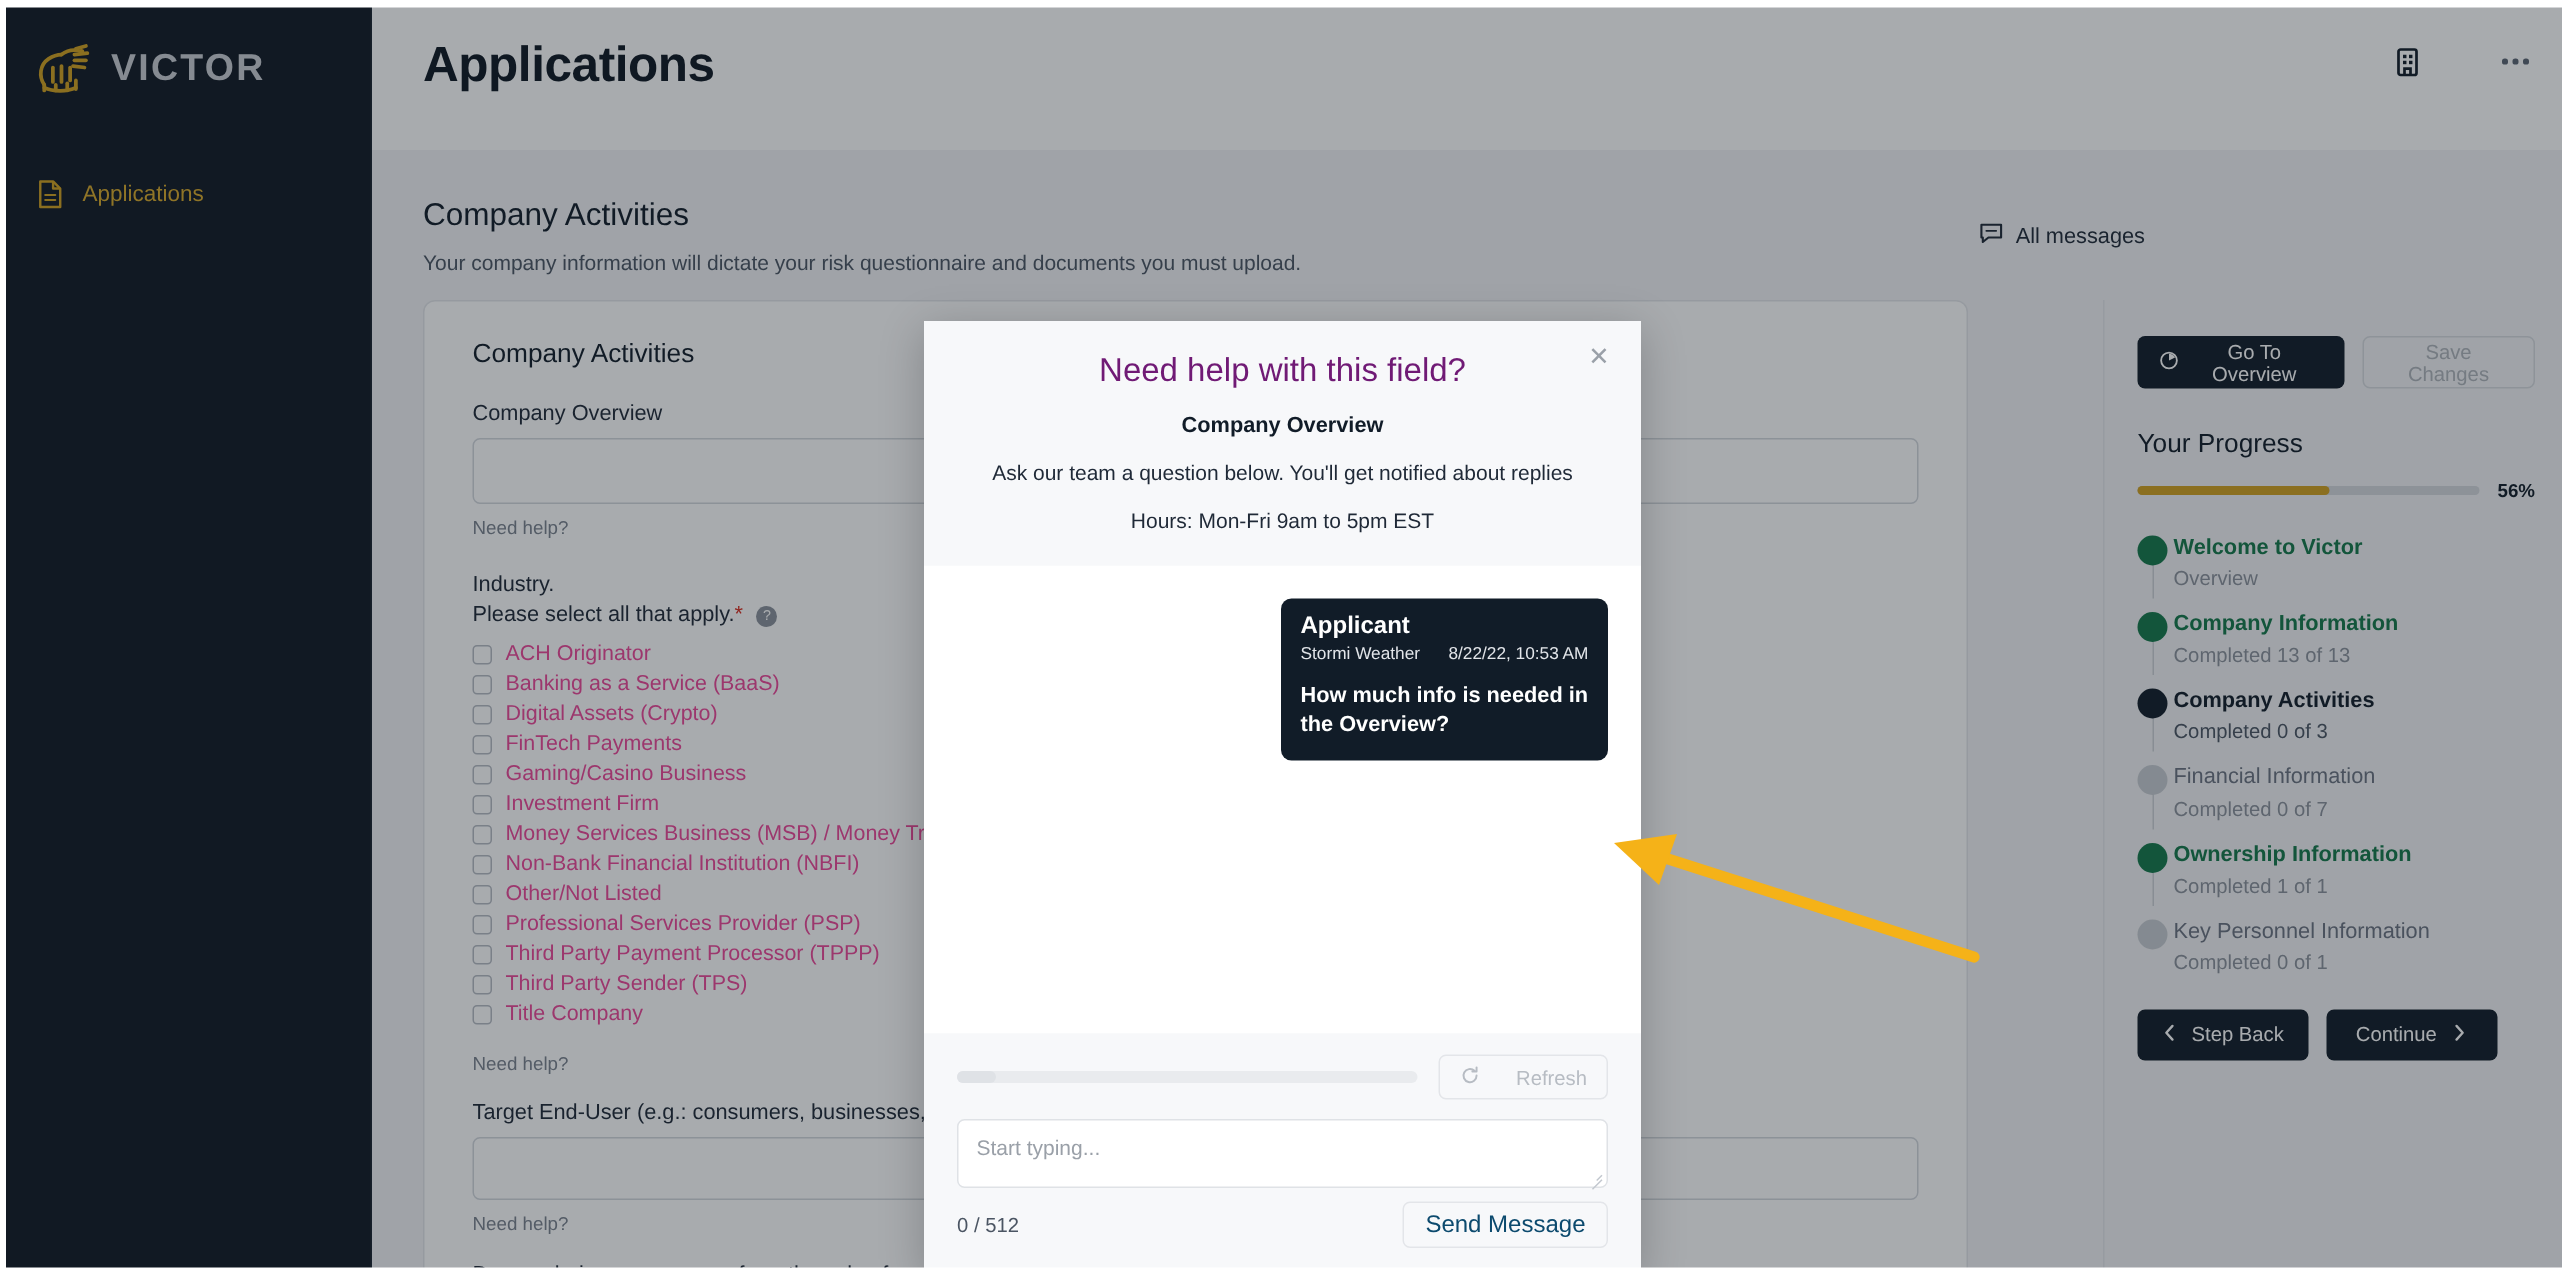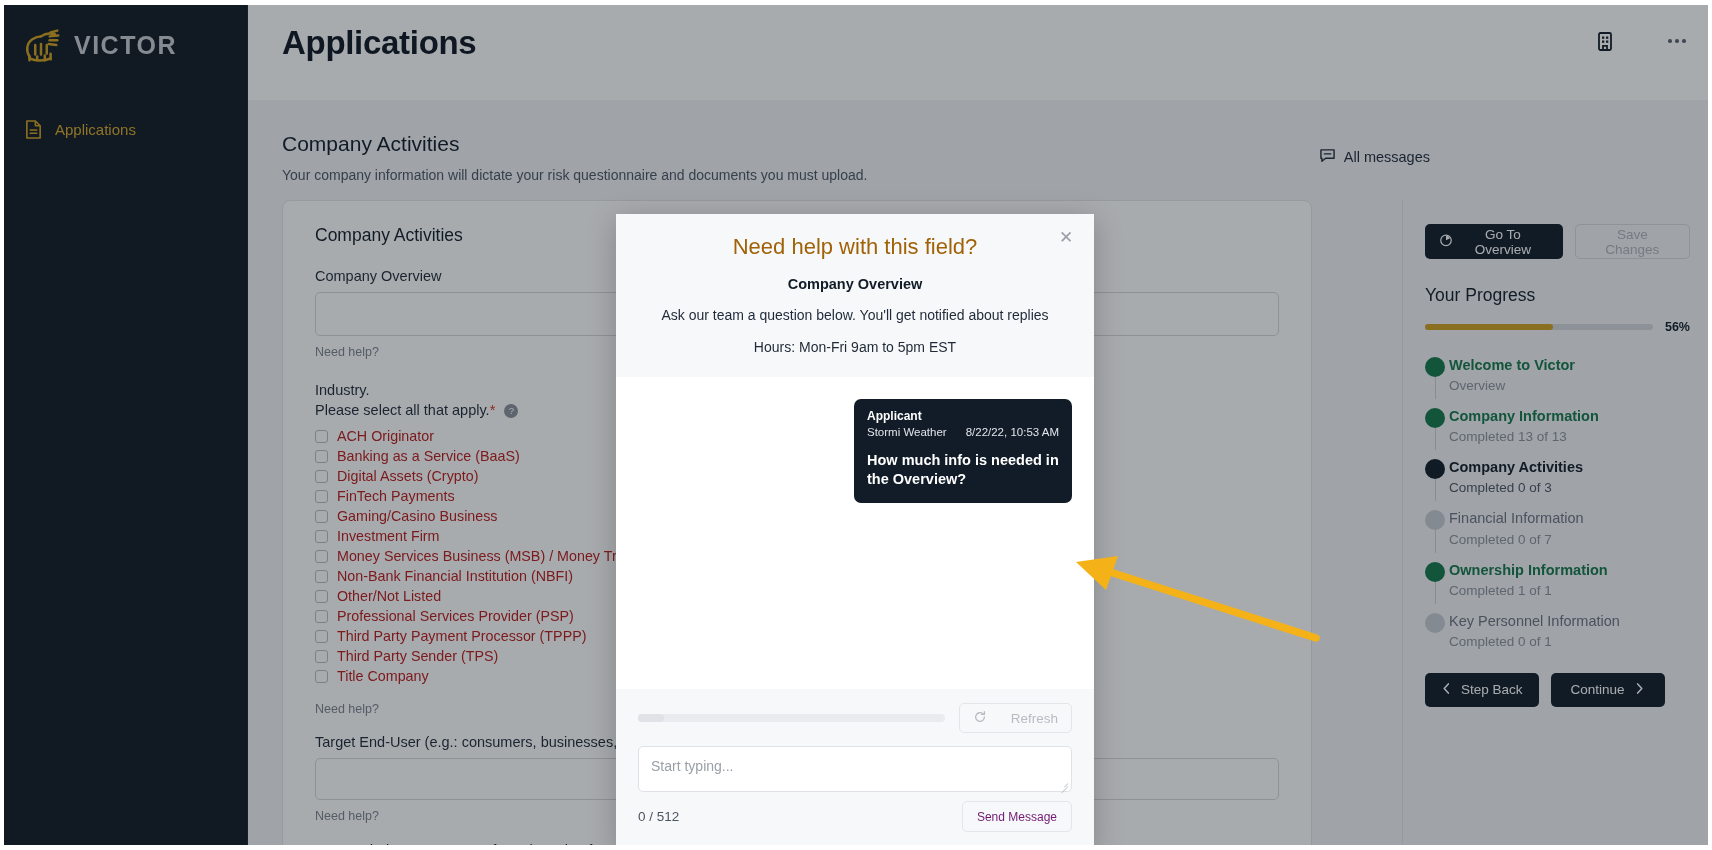--- a/index.html
+++ b/index.html
@@ -158,21 +158,21 @@
     display: flex; align-items: center; gap: 9px;
     height: 20px; margin-bottom: 0px; cursor: pointer;
   }
   .cbox {
     width: 13px; height: 13px;
     border: 1.4px solid #b6bbc3;
     border-radius: 3px;
     background: #fff;
     flex: 0 0 auto;
   }
-  .check-row span { font-size: 14.3px; color: #b91c1c; white-space: nowrap; }
+  .check-row span { font-size: 14.3px; color: #ec4899; white-space: nowrap; }
 
   
   .right-panel {
     position: absolute;
     right: 0; top: 100px;
     width: 310px; height: 750px;
     background: #f2f3f5;
     border-left: 1px solid #e4e6ea;
     padding: 24px 22px 0 22px;
   }
@@ -256,40 +256,40 @@
     position: relative;
     text-align: center;
     background: #f7f8fa;
   }
   .modal-close {
     position: absolute; right: 18px; top: 14px;
     width: 20px; height: 20px;
     color: #9aa0a8; font-size: 17px; line-height: 20px;
     cursor: pointer; text-align: center;
   }
-  .modal-title { font-size: 22px; color: #a16207; font-weight: 400; margin-bottom: 16px; }
+  .modal-title { font-size: 22px; color: #701a75; font-weight: 400; margin-bottom: 16px; }
   .modal-field { font-size: 14.5px; color: #111c28; font-weight: 700; margin-bottom: 15px; }
   .modal-desc { font-size: 14px; color: #1f2937; margin-bottom: 16px; }
   .modal-hours { font-size: 14px; color: #1f2937; }
 
   .modal-thread {
     flex: 1;
     background: #ffffff;
     padding: 22px 22px 0 22px;
     overflow: hidden;
   }
   .bubble-wrap { display: flex; justify-content: flex-end; margin-top: 0px; }
   .bubble {
     background: #111c28;
     border-radius: 7px;
     padding: 10px 13px 14px 13px;
     width: 218px;
     color: #fff;
   }
-  .b-role { font-size: 12px; font-weight: 700; color: #fff; }
+  .b-role { font-size: 16px; font-weight: 700; color: #fff; }
   .b-meta { display: flex; justify-content: space-between; margin-top: 3px; }
   .b-name { font-size: 11.5px; color: #e2e5e9; }
   .b-time { font-size: 11.5px; color: #e2e5e9; }
   .b-text { margin-top: 13px; font-size: 14.5px; line-height: 1.32; color: #ffffff; font-weight: 600; }
 
   .modal-foot {
     background: #f7f8fa;
     padding: 14px 22px 18px 22px;
   }
   .foot-row1 { display: flex; align-items: center; gap: 14px; }
@@ -316,21 +316,21 @@
   .resize-grip::before, .resize-grip::after {
     content: ''; position: absolute; background: #c3c8cf; height: 1px; right: 0;
     transform-origin: right;
   }
   .resize-grip::before { width: 9px; bottom: 1px; transform: rotate(-45deg); }
   .resize-grip::after { width: 5px; bottom: 4px; transform: rotate(-45deg); }
   .foot-row2 { display: flex; align-items: center; justify-content: space-between; margin-top: 9px; }
   .counter { font-size: 13.5px; color: #4b5563; }
   .send-btn {
     background: #f7f8fa; border: 1px solid #e3e5e9; border-radius: 5px;
-    height: 31px; padding: 0 14px; color: #701a75; font-size: 12px;
+    height: 31px; padding: 0 14px; color: #0c4a6e; font-size: 16px;
     cursor: default; font-family: "Liberation Sans", sans-serif;
   }
 
   
   .annot { position: absolute; left: 0; top: 0; width: 1712px; height: 850px; z-index: 90; pointer-events: none; }
 
   
   .frame-top { position: absolute; left:0; top:0; width:1712px; height:5px; background:#ffffff; z-index: 120; }
   .frame-bottom { position: absolute; left:0; bottom:0; width:1712px; height:5px; background:#ffffff; z-index: 120; }
   .frame-left { position: absolute; left:0; top:0; width:4px; height:850px; background:#ffffff; z-index: 120; }

